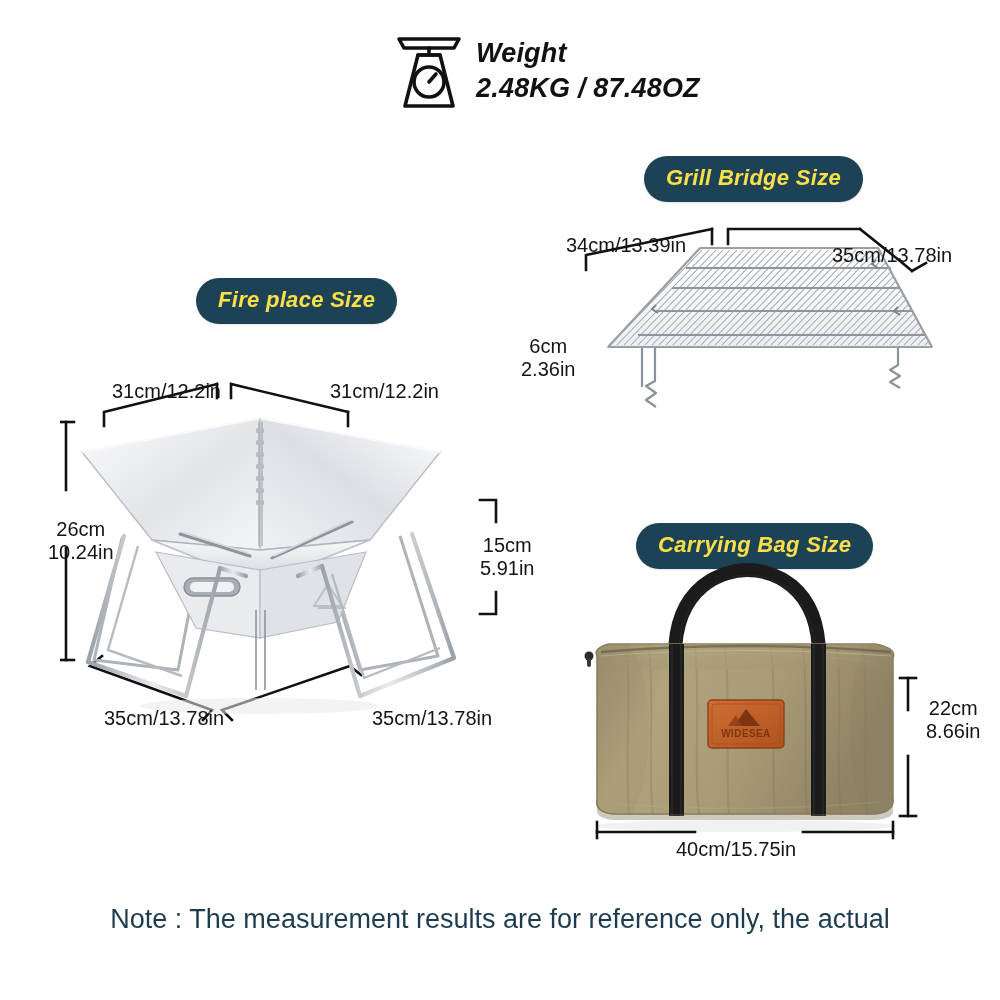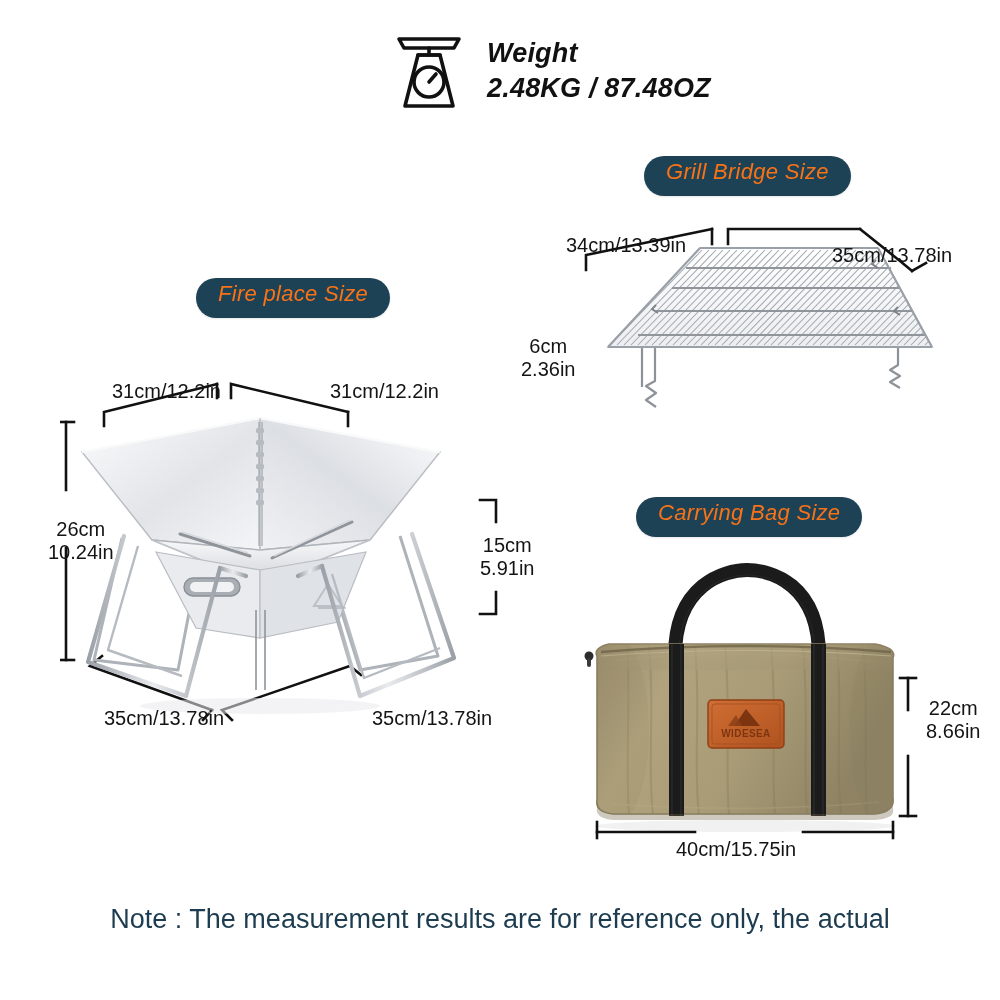--- a/index.html
+++ b/index.html
@@ -22,48 +22,48 @@
     height: 1000px;
   }
   .abs { position: absolute; }
 
   
   .weight-block {
     left: 392px;
     top: 28px;
     display: flex;
     align-items: center;
-    gap: 21px;
+    gap: 10px;
   }
   .scale-icon { width: 74px; height: 86px; display: block; }
   .weight-text {
     font-style: italic;
     font-weight: bold;
     color: #111;
     line-height: 1.28;
   }
   .weight-title { font-size: 27px; letter-spacing: .2px; }
   .weight-value { font-size: 27px; letter-spacing: .2px; }
 
   
   .pill {
     background: #1d4256;
-    color: #f97316;
+    color: #fde047;
     font-style: italic;
-    font-weight: normal;
+    font-weight: bold;
     font-size: 22px;
     border-radius: 999px;
-    padding: 3px 22px 11px 22px;
+    padding: 9px 22px 11px 22px;
     white-space: nowrap;
     letter-spacing: .3px;
     box-shadow: 0 1px 2px rgba(0,0,0,.10);
   }
   .pill-fireplace { left: 196px; top: 278px; }
   .pill-grill     { left: 644px; top: 156px; }
-  .pill-bag       { left: 636px; top: 497px; }
+  .pill-bag       { left: 636px; top: 523px; }
 
   
   .dim {
     font-size: 20px;
     color: #141414;
     white-space: nowrap;
     line-height: 1.16;
   }
   .dim.two-line { text-align: center; }
 

